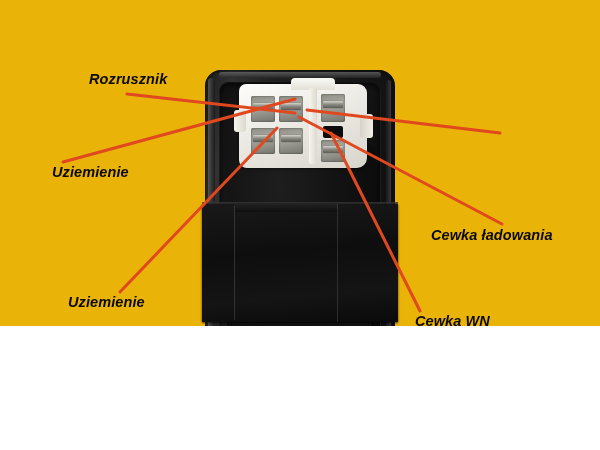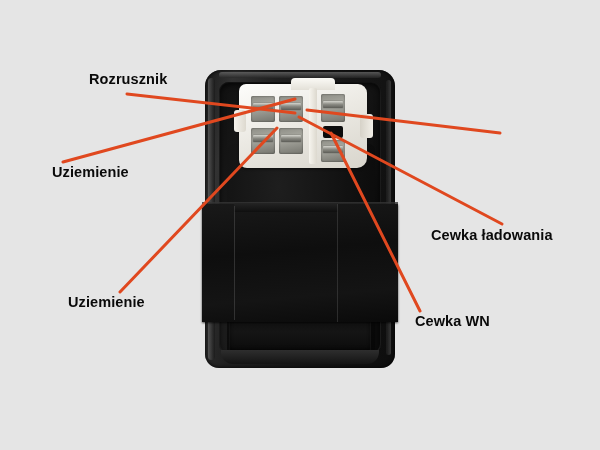--- a/index.html
+++ b/index.html
@@ -3,24 +3,25 @@
 <meta charset="utf-8">
 <style>
   html, body {
     margin: 0;
     padding: 0;
     background: #ffffff;
   }
   #stage {
     position: relative;
     width: 600px;
-    height: 450px;
-    background: #e5e5e5;
+    height: 326px;
+    background: #eab308;
     overflow: hidden;
     font-family: "Liberation Sans", sans-serif;
+    font-style: italic;
   }
 
   
   .device {
     position: absolute;
     left: 205px;
     top: 70px;
     width: 190px;
     height: 298px;
   }

